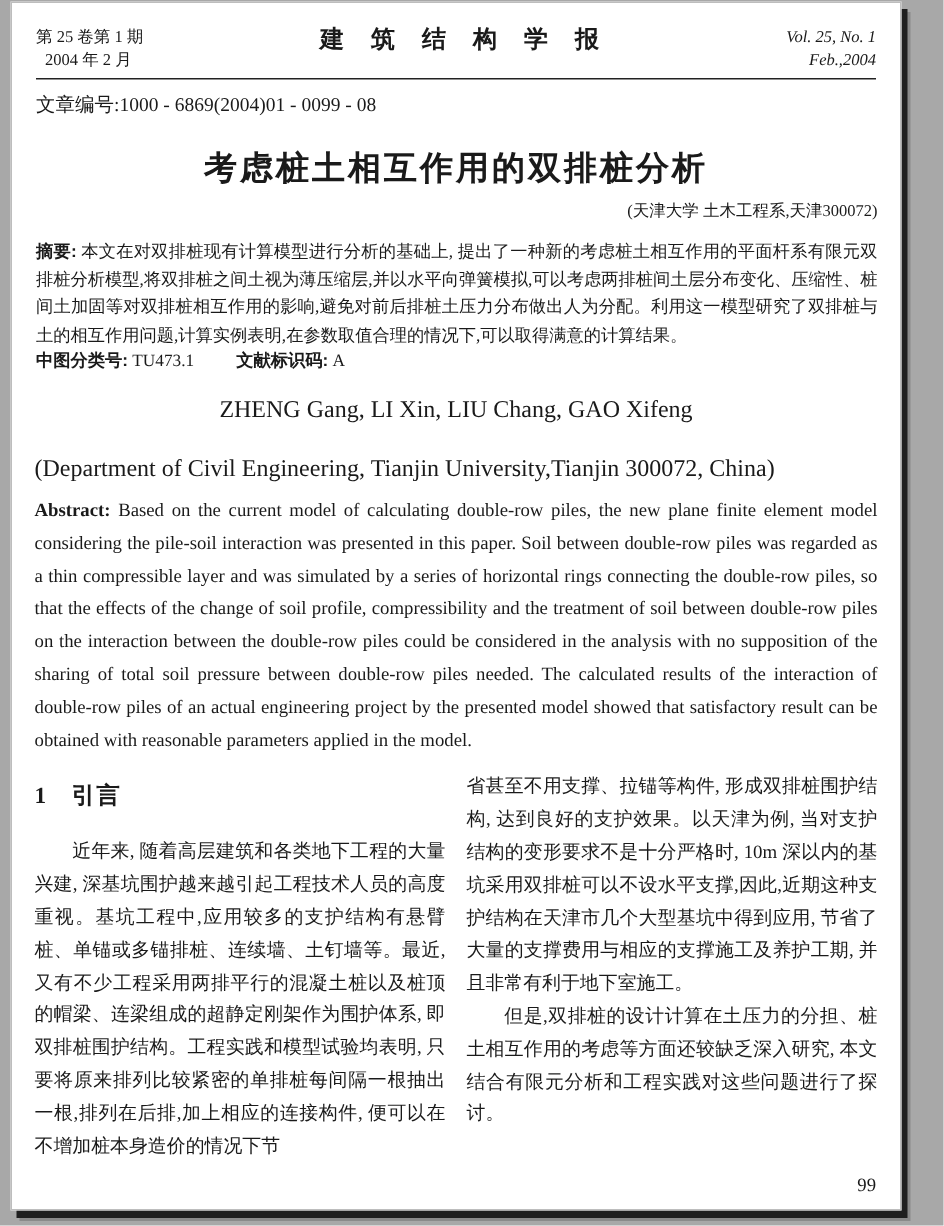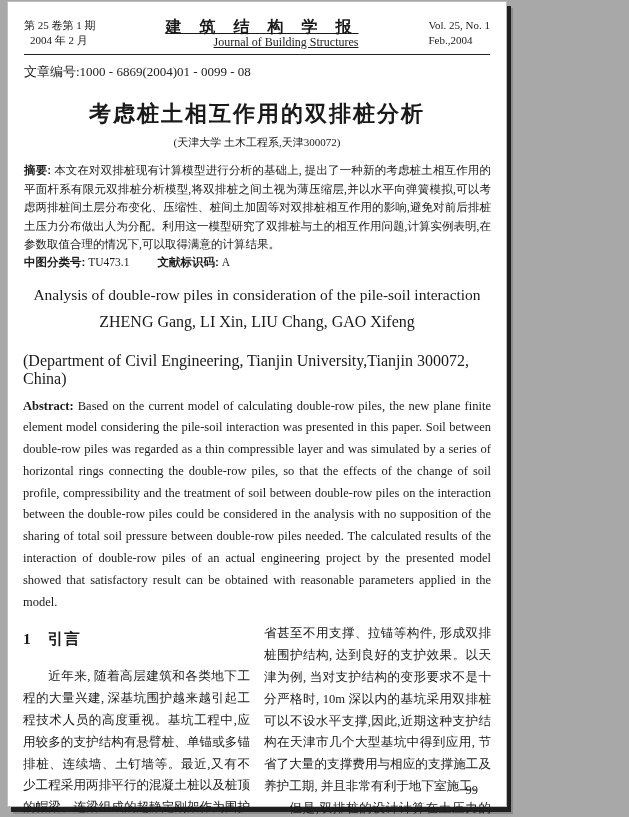--- a/index.html
+++ b/index.html
@@ -5,41 +5,41 @@
   * { margin:0; padding:0; box-sizing:border-box; }
   html,body { width:629px; height:817px; }
   body{
     font-family:"Liberation Serif","DejaVu Serif",serif;
     background:#a8a8a8;
     position:relative;
     overflow:hidden;
   }
   .page{
     position:absolute; left:7px; top:1px;
-    width:500px; height:806px;
+    width:594px; height:806px;
     background:#ffffff;
     border:1px solid #bdbdbd;
     box-shadow:4px 5px 0 #1f1f1f, 6px 7px 0 #8a8a8a;
     padding:14px 15px 0 15px;
     color:#1a1a1a;
   }
   
   .jheader{ display:flex; justify-content:space-between; align-items:flex-start; padding:2px 1px 4px 1px; }
   .jh-left, .jh-right{ font-size:11px; line-height:15px; }
   .jh-left .l2{ padding-left:6px; }
-  .jh-right{ text-align:left; }
-  .jh-center{ text-align:right;text-decoration:underline; }
+  .jh-right{ text-align:right;font-style:italic; }
+  .jh-center{ text-align:left; }
   .jh-center .cn{ font-size:16px; letter-spacing:7px; font-weight:bold; line-height:17px; }
   .jh-center .en{ font-size:12px; line-height:15px; }
   .head-rule{ border-top:1.5px solid #222; margin:0 1px; }
   .article-number{ font-size:13px; margin:8px 0 0 1px; }
   
   .title-cn{ text-align:center; font-size:22px; font-weight:bold; letter-spacing:2px; margin-top:18px; }
   .authors-cn{ text-align:center; font-size:16px; margin-top:16px; letter-spacing:1px; }
-  .affil-cn{ text-align:center; font-size:11px; margin-top:6px; }
+  .affil-cn{ text-align:right; font-size:11px; margin-top:6px; }
   
   .abs-cn{ font-size:11.5px; line-height:18.5px; text-align:justify; margin:11px 0 0 1px; }
   .abs-cn b, .kw-cn b, .clc b{ font-family:"Liberation Sans","DejaVu Sans",sans-serif; font-weight:bold; font-size:11.5px; }
   .kw-cn{ font-size:11.5px; margin:0 0 0 1px; line-height:16px; }
   .clc{ font-size:11.5px; margin:0 0 16px 1px; line-height:16px; }
   .clc .gap{ display:inline-block; width:28px; }
   
   .title-en{ text-align:center; font-size:15.5px; font-weight:normal; margin-top:14px; }
   .authors-en{ text-align:center; font-size:16px; margin-top:9px; }
   .affil-en{ text-align:left; font-size:16px; margin-top:21px; }
@@ -48,55 +48,53 @@
   .kw-en{ font-size:12.5px; line-height:21.8px; }
   
   .columns{ display:flex; gap:14px; margin-top:10px; }
   .col{ width:50%; }
   .sec-head{ font-size:15.5px; font-weight:bold; letter-spacing:1px; }
   .sec-head .num{ margin-right:16px; }
   .col p.body{ font-size:12.6px; line-height:21.8px; text-align:justify; }
   .col p.indent{ text-indent:2em; }
   .col-left .sec-head{ margin:6px 0 16px 0; }
   
-  .pageno{ position:absolute; right:28px; bottom:8px; font-size:12.5px; }
+  .pageno{ position:absolute; right:16px; bottom:8px; font-size:12.5px; }
 </style>
 </head>
 <body>
 
 <div class="page">
 
   <div class="jheader">
     <div class="jh-left">
       <div class="l1">第 25 卷第 1 期</div>
       <div class="l2">2004 年 2 月</div>
     </div>
     <div class="jh-center">
       <div class="cn">建 筑 结 构 学 报</div>
-      <div class="en">Journal of Building Structures</div>
     </div>
     <div class="jh-right">
       <div class="l1">Vol. 25, No. 1</div>
       <div class="l2">Feb.,2004</div>
     </div>
   </div>
 
   <div class="head-rule"></div>
 
   <div class="article-number">文章编号:1000 - 6869(2004)01 - 0099 - 08</div>
 
   <h1 class="title-cn">考虑桩土相互作用的双排桩分析</h1>
   <div class="affil-cn">(天津大学 土木工程系,天津300072)</div>
 
   <p class="abs-cn"><b>摘要:</b> <span>本文在对双排桩现有计算模型进行分析的基础上, 提出了一种新的考虑桩土相互作用的平面杆系有限元双排桩分析模型,将双排桩之间土视为薄压缩层,并以水平向弹簧模拟,可以考虑两排桩间土层分布变化、压缩性、桩间土加固等对双排桩相互作用的影响,避免对前后排桩土压力分布做出人为分配。利用这一模型研究了双排桩与土的相互作用问题,计算实例表明,在参数取值合理的情况下,可以取得满意的计算结果。</span></p>
 
 
   <p class="clc"><b>中图分类号:</b> <span>TU473.1</span><span class="gap"></span><b>文献标识码:</b> <span>A</span></p>
 
-  <h2 class="title-en">Analysis of double-row piles in consideration of the pile-soil interaction</h2>
   <div class="authors-en">ZHENG Gang, LI Xin,  LIU Chang, GAO Xifeng</div>
   <div class="affil-en">(Department of Civil Engineering, Tianjin University,Tianjin 300072, China)</div>
 
   <p class="abs-en"><b>Abstract:</b> <span>Based on the current model of calculating double-row piles, the new plane finite element model considering the pile-soil interaction was presented in this paper. Soil between double-row piles was regarded as a thin compressible layer and was simulated by a series of horizontal rings connecting the double-row piles, so that the effects of the change of soil profile, compressibility and the treatment of soil between double-row piles on the interaction between the double-row piles could be considered in the analysis with no supposition of the sharing of total soil pressure between double-row piles needed. The calculated results of the interaction of double-row piles of an actual engineering project by the presented model showed that satisfactory result can be obtained with reasonable parameters applied in the model.</span></p>
 
 
   <div class="columns">
 
     <div class="col col-left">
       <h3 class="sec-head"><span class="num">1</span><span>引言</span></h3>

